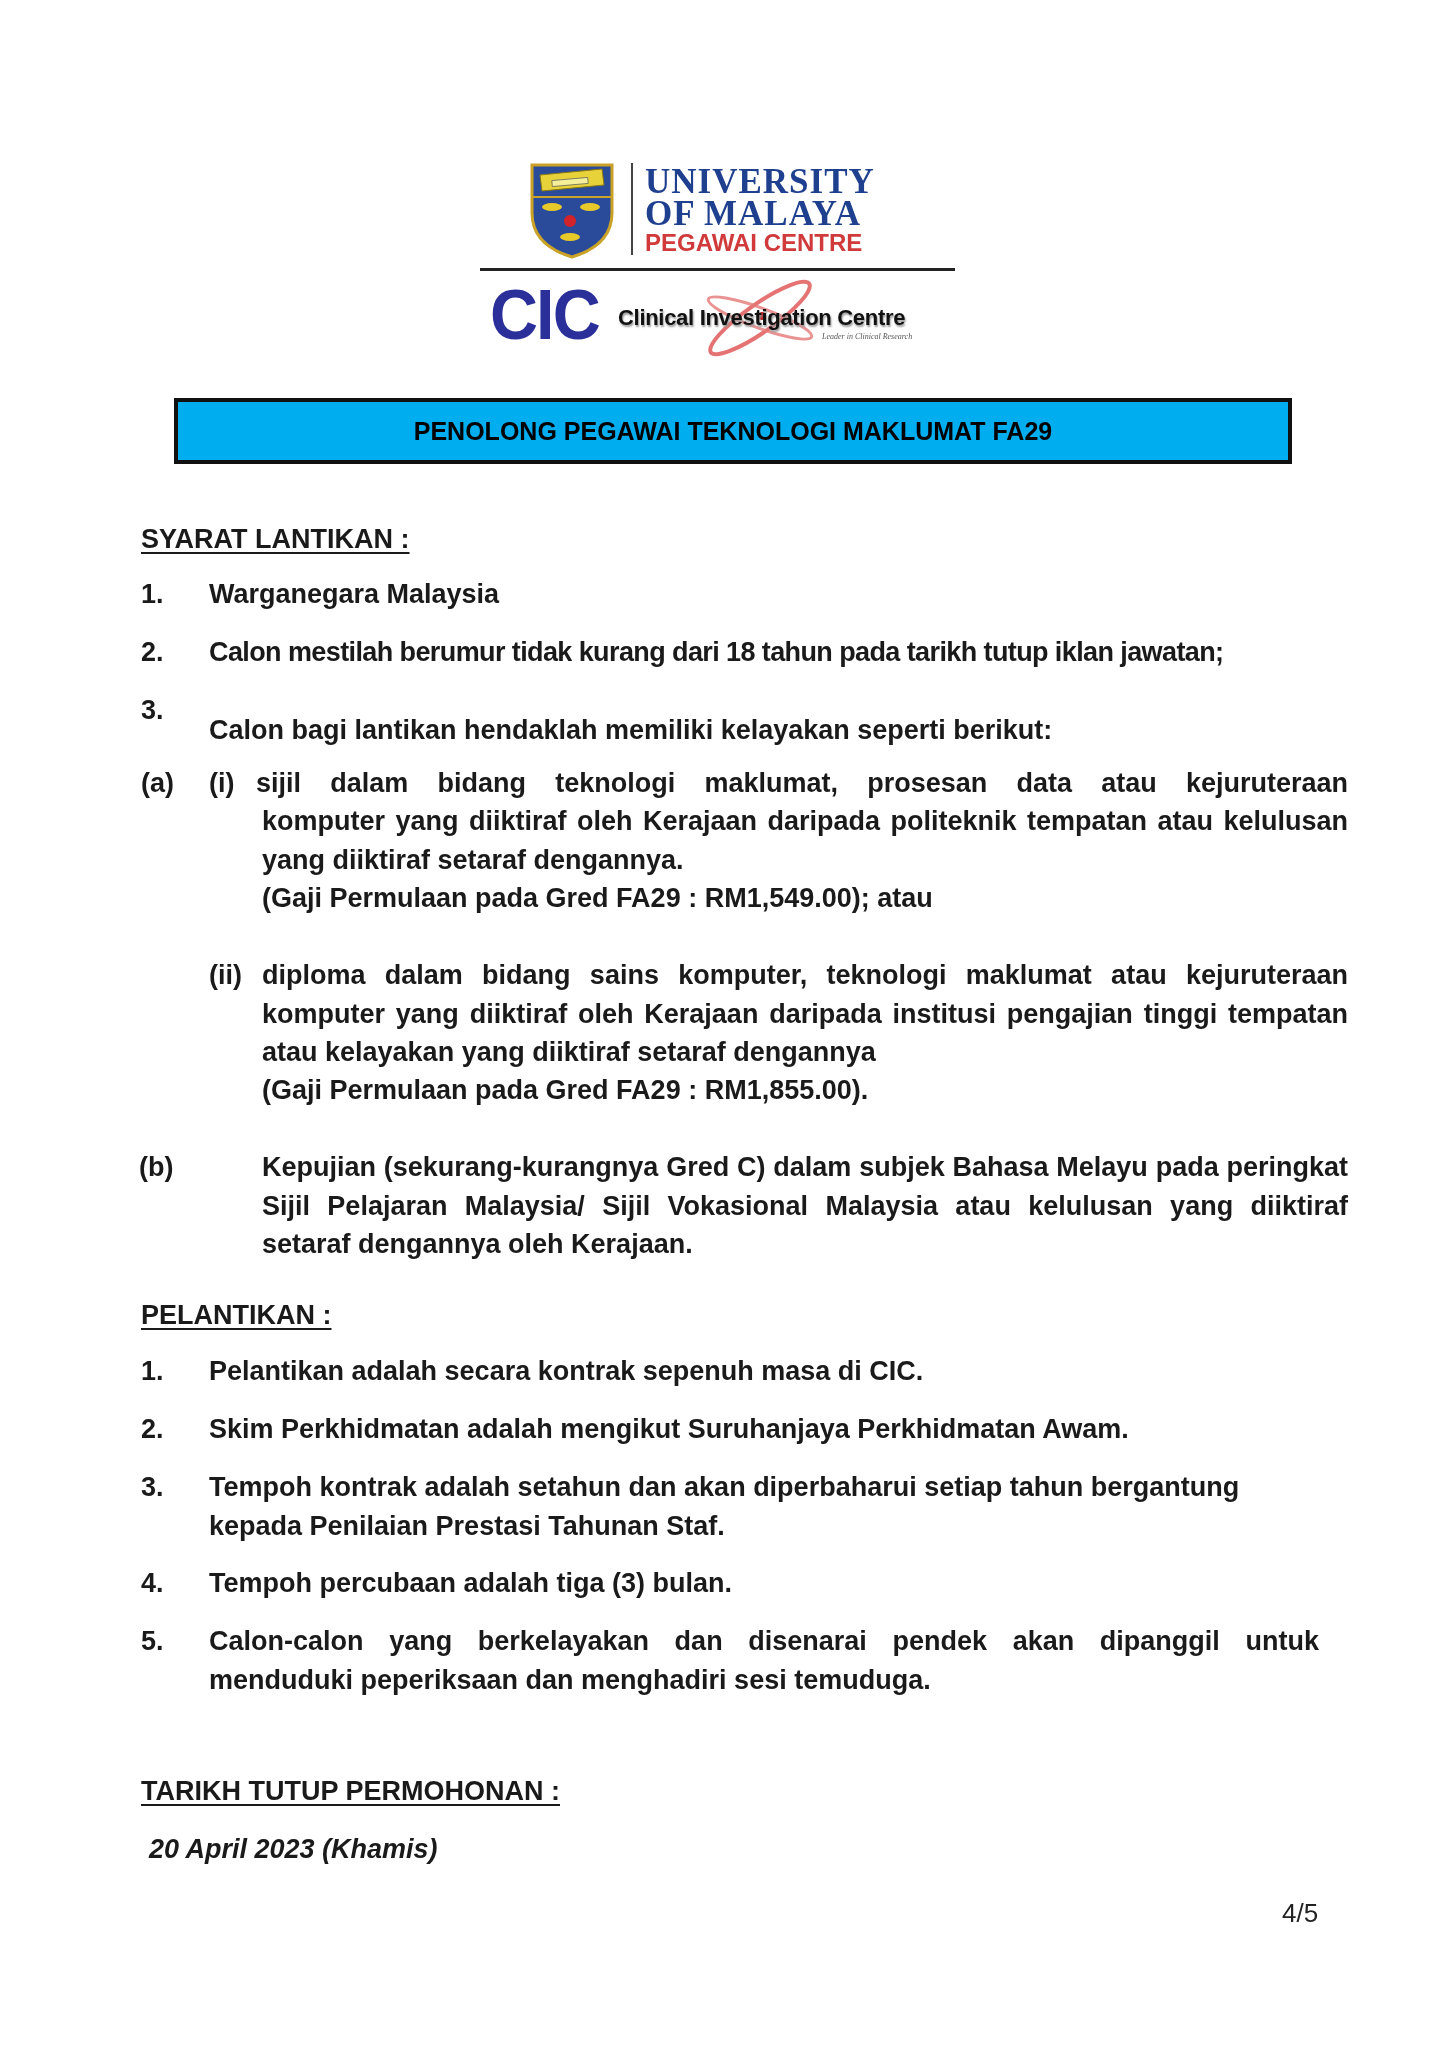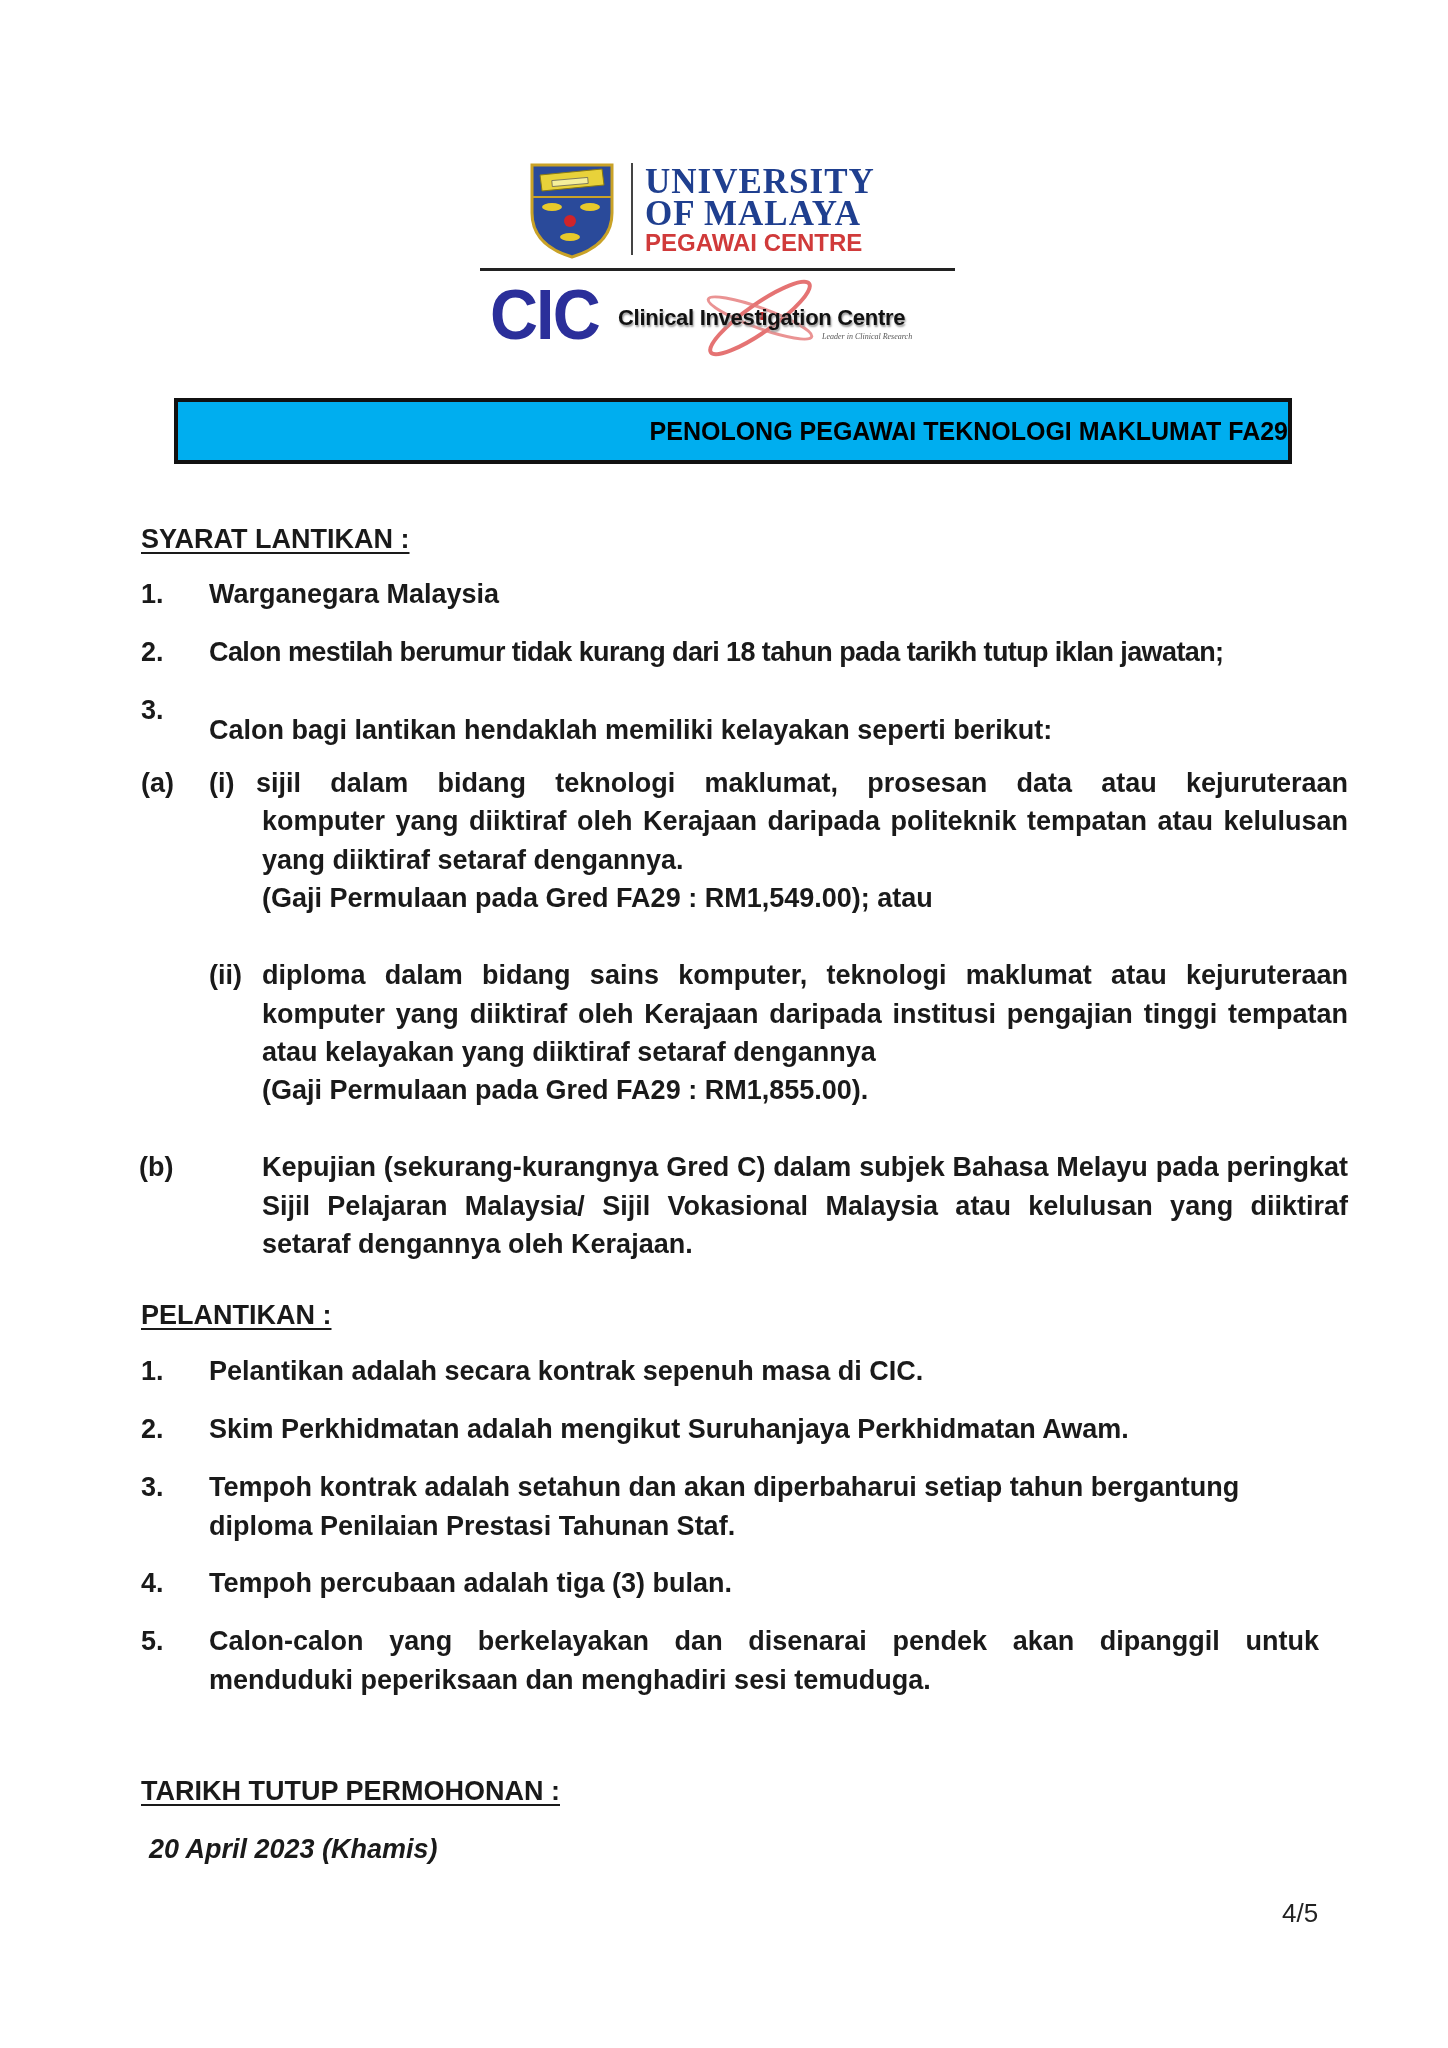--- a/index.html
+++ b/index.html
@@ -20,21 +20,21 @@
          letter-spacing: -2px; transform: scaleX(0.95); transform-origin: left; }
   .cic-swoosh { left: 690px; top: 278px; width: 140px; height: 80px; }
   .cic-name { left: 618px; top: 307px; font-weight: bold; font-size: 22px; color: #111; line-height: 1;
          text-shadow: 1px 2px 2px #999; letter-spacing: -0.3px; }
   .cic-tag { left: 822px; top: 332px; font-family: "Liberation Serif", serif; font-style: italic;
          font-size: 8px; color: #555; }
 
   
   .titlebox { left: 174px; top: 398px; width: 1118px; height: 66px; background: #00aeef;
          border: 4px solid #111; box-sizing: border-box; display: flex; align-items: center;
-         justify-content: flex-end; }
+         justify-content: center; }
   .titlebox span { font-weight: bold; font-size: 25px; color: #000; }
 
   
   .txt { font-weight: bold; font-size: 27px; line-height: 38.5px; color: #1a1a1a; }
   .heading { text-decoration: underline; text-underline-offset: 4px; text-decoration-thickness: 2px; }
   .just { text-align: justify; text-align-last: left; }
   .pg { font-size: 26px; font-weight: normal; color: #222; }
 </style>
 </head>
 <body>
@@ -99,21 +99,21 @@
 
 <div class="abs txt heading" style="left:141px; top:1296px;">PELANTIKAN :</div>
 
 <div class="abs txt" style="left:141px; top:1352px;">1.</div>
 <div class="abs txt" style="left:209px; top:1352px;">Pelantikan adalah secara kontrak sepenuh masa di CIC.</div>
 
 <div class="abs txt" style="left:141px; top:1410px;">2.</div>
 <div class="abs txt" style="left:209px; top:1410px;">Skim Perkhidmatan adalah mengikut Suruhanjaya Perkhidmatan Awam.</div>
 
 <div class="abs txt" style="left:141px; top:1468px;">3.</div>
-<div class="abs txt" style="left:209px; top:1468px; width:1110px;">Tempoh kontrak adalah setahun dan akan diperbaharui setiap tahun bergantung diploma Penilaian Prestasi Tahunan Staf.</div>
+<div class="abs txt" style="left:209px; top:1468px; width:1110px;">Tempoh kontrak adalah setahun dan akan diperbaharui setiap tahun bergantung kepada Penilaian Prestasi Tahunan Staf.</div>
 
 <div class="abs txt" style="left:141px; top:1564px;">4.</div>
 <div class="abs txt" style="left:209px; top:1564px;">Tempoh percubaan adalah tiga (3) bulan.</div>
 
 <div class="abs txt" style="left:141px; top:1622px;">5.</div>
 <div class="abs txt just" style="left:209px; top:1622px; width:1110px;">Calon-calon yang berkelayakan dan disenarai pendek akan dipanggil untuk menduduki peperiksaan dan menghadiri sesi temuduga.</div>
 
 <div class="abs txt heading" style="left:141px; top:1772px;">TARIKH TUTUP PERMOHONAN :</div>
 <div class="abs txt" style="left:149px; top:1830px;font-style:italic;">20 April 2023 (Khamis)</div>
 

